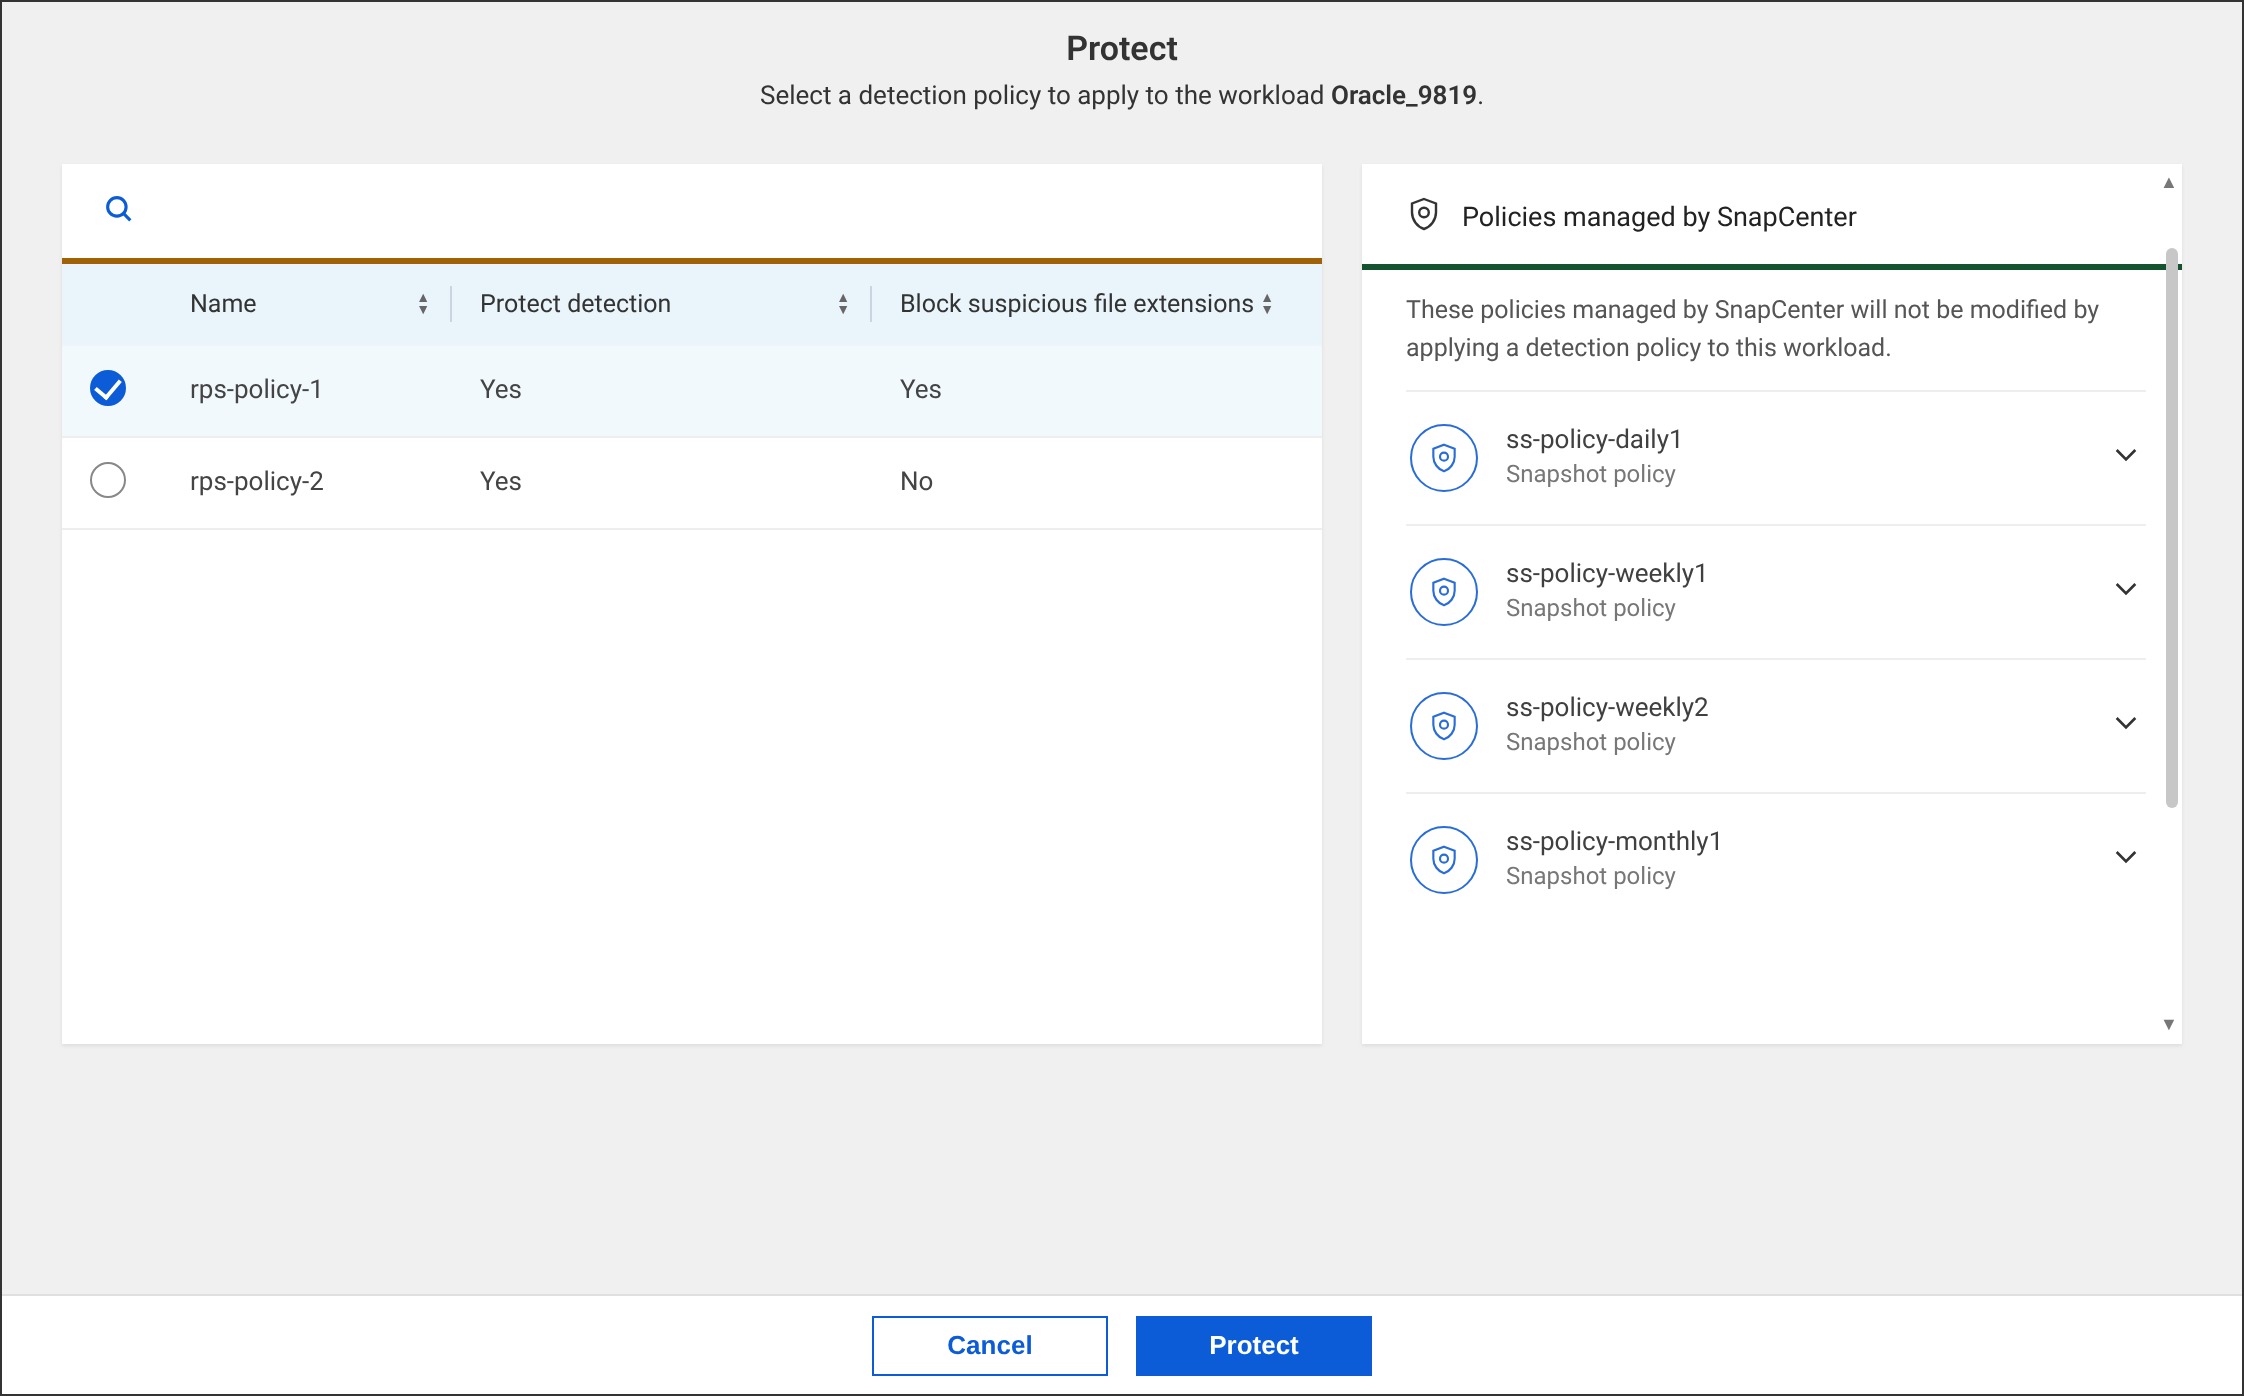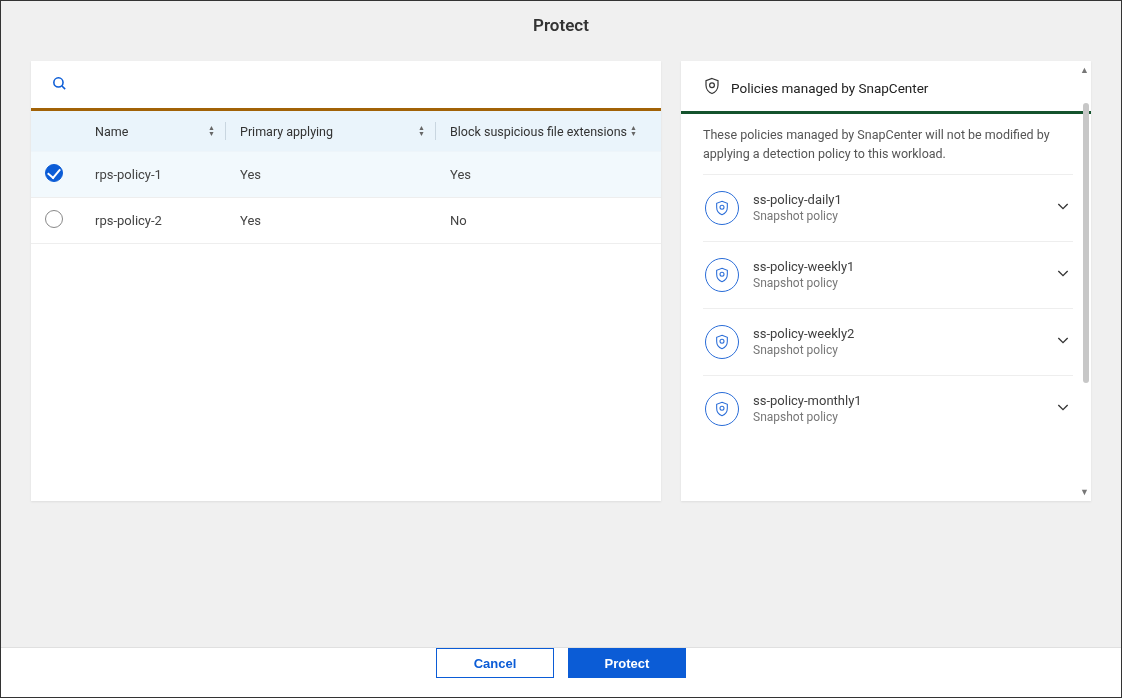--- a/index.html
+++ b/index.html
@@ -177,40 +177,43 @@
   .scroll-arrows {
     position:absolute; right:1px; width:10px; color:#777; font-size:9px;
   }
   .footer {
     position:absolute;
     bottom:0; left:0; right:0;
     background:#fff;
     border-top:1px solid #e0e0e0;
     height:50px;
     display:flex;
-    align-items:flex-start;
+    align-items:center;
     justify-content:center;
     gap:14px;
   }
   .btn {
     width:118px;
     height:30px;
     font-size:13px;
     font-weight:600;
     cursor:pointer;
     border:1px solid #0b5cd6;
   }
   .btn-cancel { background:#fff; color:#0b5cd6;}
   .btn-protect { background:#0b5cd6; color:#fff;}
 </style>
 </head>
 <body>
 
 <div class="header">
   <div class="header-title">Protect</div>
+  <div class="header-sub">
+    <span>Select a detection policy to apply to the workload </span><span class="workload">Oracle_9819</span><span>.</span>
+  </div>
 </div>
 
 <div class="content">
 
   <div class="left-panel">
     <div class="panel-header">
       <span class="search-icon">
         <svg width="17" height="17" viewBox="0 0 24 24" fill="none" stroke="currentColor" stroke-width="2.2">
             <circle cx="10.5" cy="10.5" r="6.5"></circle>
             <line x1="20" y1="20" x2="15.5" y2="15.5"></line>
@@ -218,21 +221,21 @@
       </span>
     </div>
     <div class="table-head">
       <div class="col-check"></div>
       <div class="col-name">
         <span>Name</span>
         <span class="sort-icon">▲<br>▼</span>
       </div>
       <div class="col-div"></div>
       <div class="col-primary">
-        <span>Primary applying</span>
+        <span>Protect detection</span>
         <span class="sort-icon">▲<br>▼</span>
       </div>
       <div class="col-div"></div>
       <div class="col-block">
         <span>Block suspicious file extensions</span>
         <span class="sort-icon">▲<br>▼</span>
       </div>
     </div>
 
     <div class="row selected">

